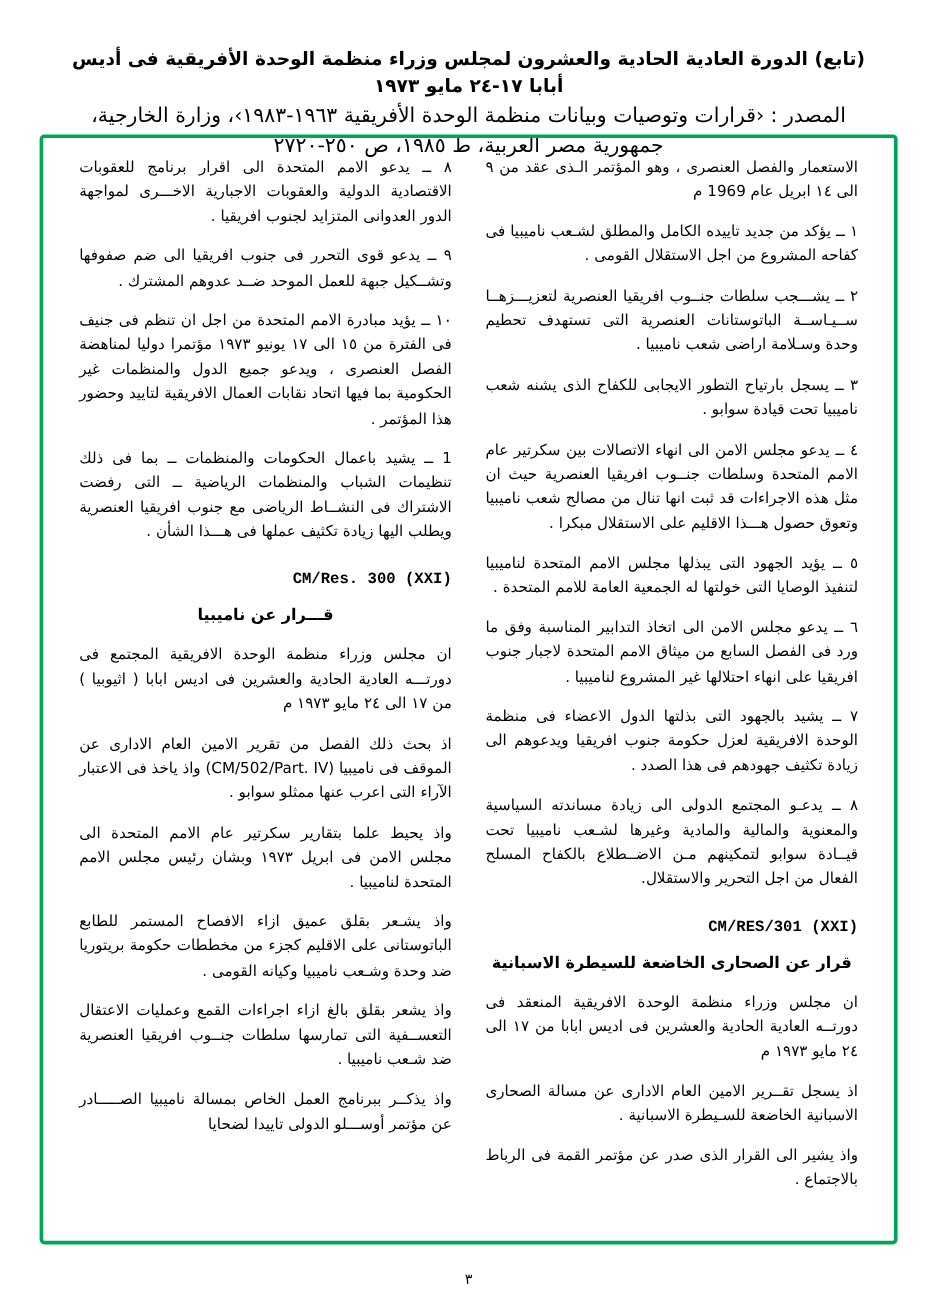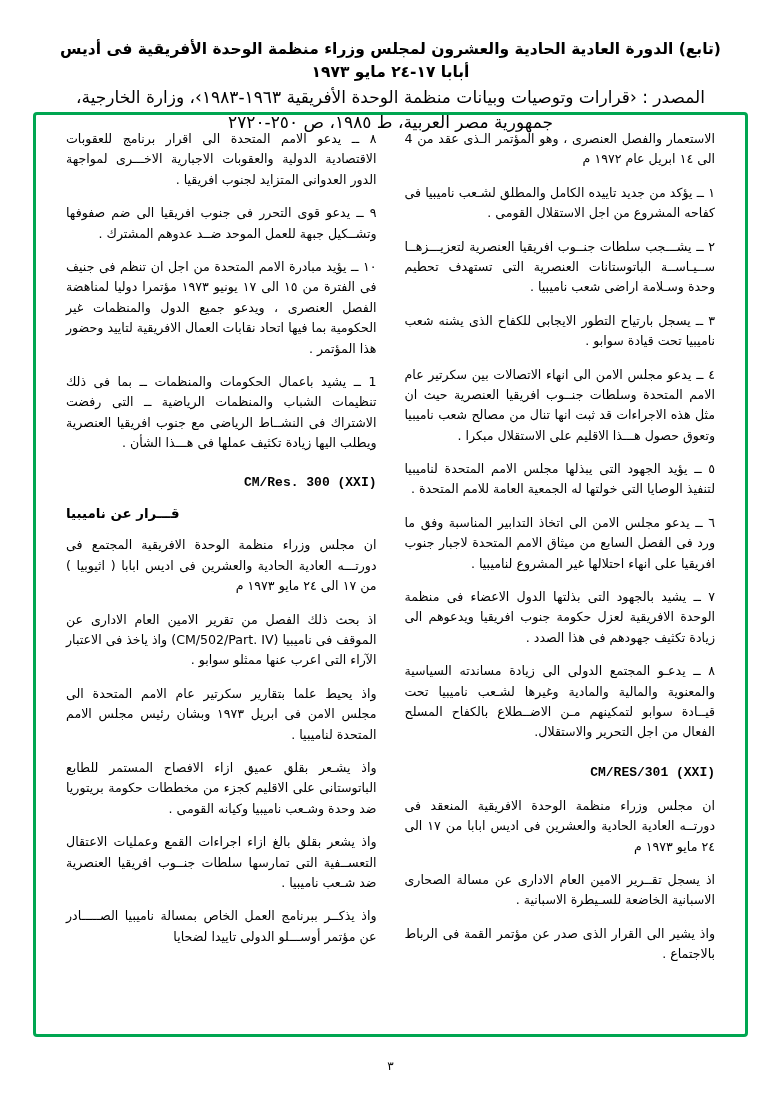--- a/index.html
+++ b/index.html
@@ -86,21 +86,21 @@
   }
   .restitle {
     margin: 0 0 14px 0;
     font-size: 13.4px;
     font-weight: bold;
     direction: rtl;
     text-align: center;
     letter-spacing: 1px;
   }
   .restitle.rightal {
-    text-align: left;
+    text-align: center;
   }
   .pagenum {
     position: absolute;
     bottom: 22px;
     left: 0;
     right: 0;
     text-align: center;
     font-size: 12px;
     direction: rtl;
   }
@@ -112,31 +112,32 @@
 
   <div class="header">
     <div class="header-title">(تابع) الدورة العادية الحادية والعشرون لمجلس وزراء منظمة الوحدة الأفريقية فى أديس أبابا ١٧-٢٤ مايو ١٩٧٣</div>
     <div class="header-source">المصدر : ‹قرارات وتوصيات وبيانات منظمة الوحدة الأفريقية ١٩٦٣-١٩٨٣›، وزارة الخارجية، جمهورية مصر العربية، ط ١٩٨٥، ص ٢٥٠-٢٧٢٠</div>
   </div>
 
   <div class="frame">
     <div class="columns">
 
       <div class="col right">
-        <p class="para first">الاستعمار والفصل العنصرى ، وهو المؤتمر الـذى عقد من 4 الى ١٤ ابريل عام ١٩٧٢ م</p>
+        <p class="para first">الاستعمار والفصل العنصرى ، وهو المؤتمر الـذى عقد من ٩ الى ١٤ ابريل عام 1969 م</p>
         <p class="para">١ ــ يؤكد من جديد تاييده الكامل والمطلق لشـعب ناميبيا فى كفاحه المشروع من اجل الاستقلال القومى .</p>
         <p class="para">٢ ــ يشـــجب سلطات جنــوب افريقيا العنصرية لتعزيـــزهــا ســيـاســة الباتوستانات العنصرية التى تستهدف تحطيم وحدة وسـلامة اراضى شعب ناميبيا .</p>
         <p class="para">٣ ــ يسجل بارتياح التطور الايجابى للكفاح الذى يشنه شعب ناميبيا تحت قيادة سوابو .</p>
         <p class="para">٤ ــ يدعو مجلس الامن الى انهاء الاتصالات بين سكرتير عام الامم المتحدة وسلطات جنــوب افريقيا العنصرية حيث ان مثل هذه الاجراءات قد ثبت انها تنال من مصالح شعب ناميبيا وتعوق حصول هـــذا الاقليم على الاستقلال مبكرا .</p>
         <p class="para">٥ ــ يؤيد الجهود التى يبذلها مجلس الامم المتحدة لناميبيا لتنفيذ الوصايا التى خولتها له الجمعية العامة للامم المتحدة .</p>
         <p class="para">٦ ــ يدعو مجلس الامن الى اتخاذ التدابير المناسبة وفق ما ورد فى الفصل السابع من ميثاق الامم المتحدة لاجبار جنوب افريقيا على انهاء احتلالها غير المشروع لناميبيا .</p>
         <p class="para">٧ ــ يشيد بالجهود التى بذلتها الدول الاعضاء فى منظمة الوحدة الافريقية لعزل حكومة جنوب افريقيا ويدعوهم الى زيادة تكثيف جهودهم فى هذا الصدد .</p>
         <p class="para">٨ ــ يدعـو المجتمع الدولى الى زيادة مساندته السياسية والمعنوية والمالية والمادية وغيرها لشـعب ناميبيا تحت قيــادة سوابو لتمكينهم مـن الاضــطلاع بالكفاح المسلح الفعال من اجل التحرير والاستقلال.</p>
 
         <div class="reskey">CM/RES/301 (XXI)</div>
+        <div class="restitle rightal">قرار عن الصحارى الخاضعة للسيطرة الاسبانية</div>
 
         <p class="para">ان مجلس وزراء منظمة الوحدة الافريقية المنعقد فى دورتــه العادية الحادية والعشرين فى اديس ابابا من ١٧ الى ٢٤ مايو ١٩٧٣ م</p>
         <p class="para">اذ يسجل تقــرير الامين العام الادارى عن مسالة الصحارى الاسبانية الخاضعة للسـيطرة الاسبانية .</p>
         <p class="para">واذ يشير الى القرار الذى صدر عن مؤتمر القمة فى الرباط بالاجتماع .</p>
       </div>
 
       <div class="col left">
         <p class="para first">٨ ــ يدعو الامم المتحدة الى اقرار برنامج للعقوبات الاقتصادية الدولية والعقوبات الاجبارية الاخـــرى لمواجهة الدور العدوانى المتزايد لجنوب افريقيا .</p>
         <p class="para">٩ ــ يدعو قوى التحرر فى جنوب افريقيا الى ضم صفوفها وتشــكيل جبهة للعمل الموحد ضــد عدوهم المشترك .</p>
         <p class="para">١٠ ــ يؤيد مبادرة الامم المتحدة من اجل ان تنظم فى جنيف فى الفترة من ١٥ الى ١٧ يونيو ١٩٧٣ مؤتمرا دوليا لمناهضة الفصل العنصرى ، ويدعو جميع الدول والمنظمات غير الحكومية بما فيها اتحاد نقابات العمال الافريقية لتاييد وحضور هذا المؤتمر .</p>

